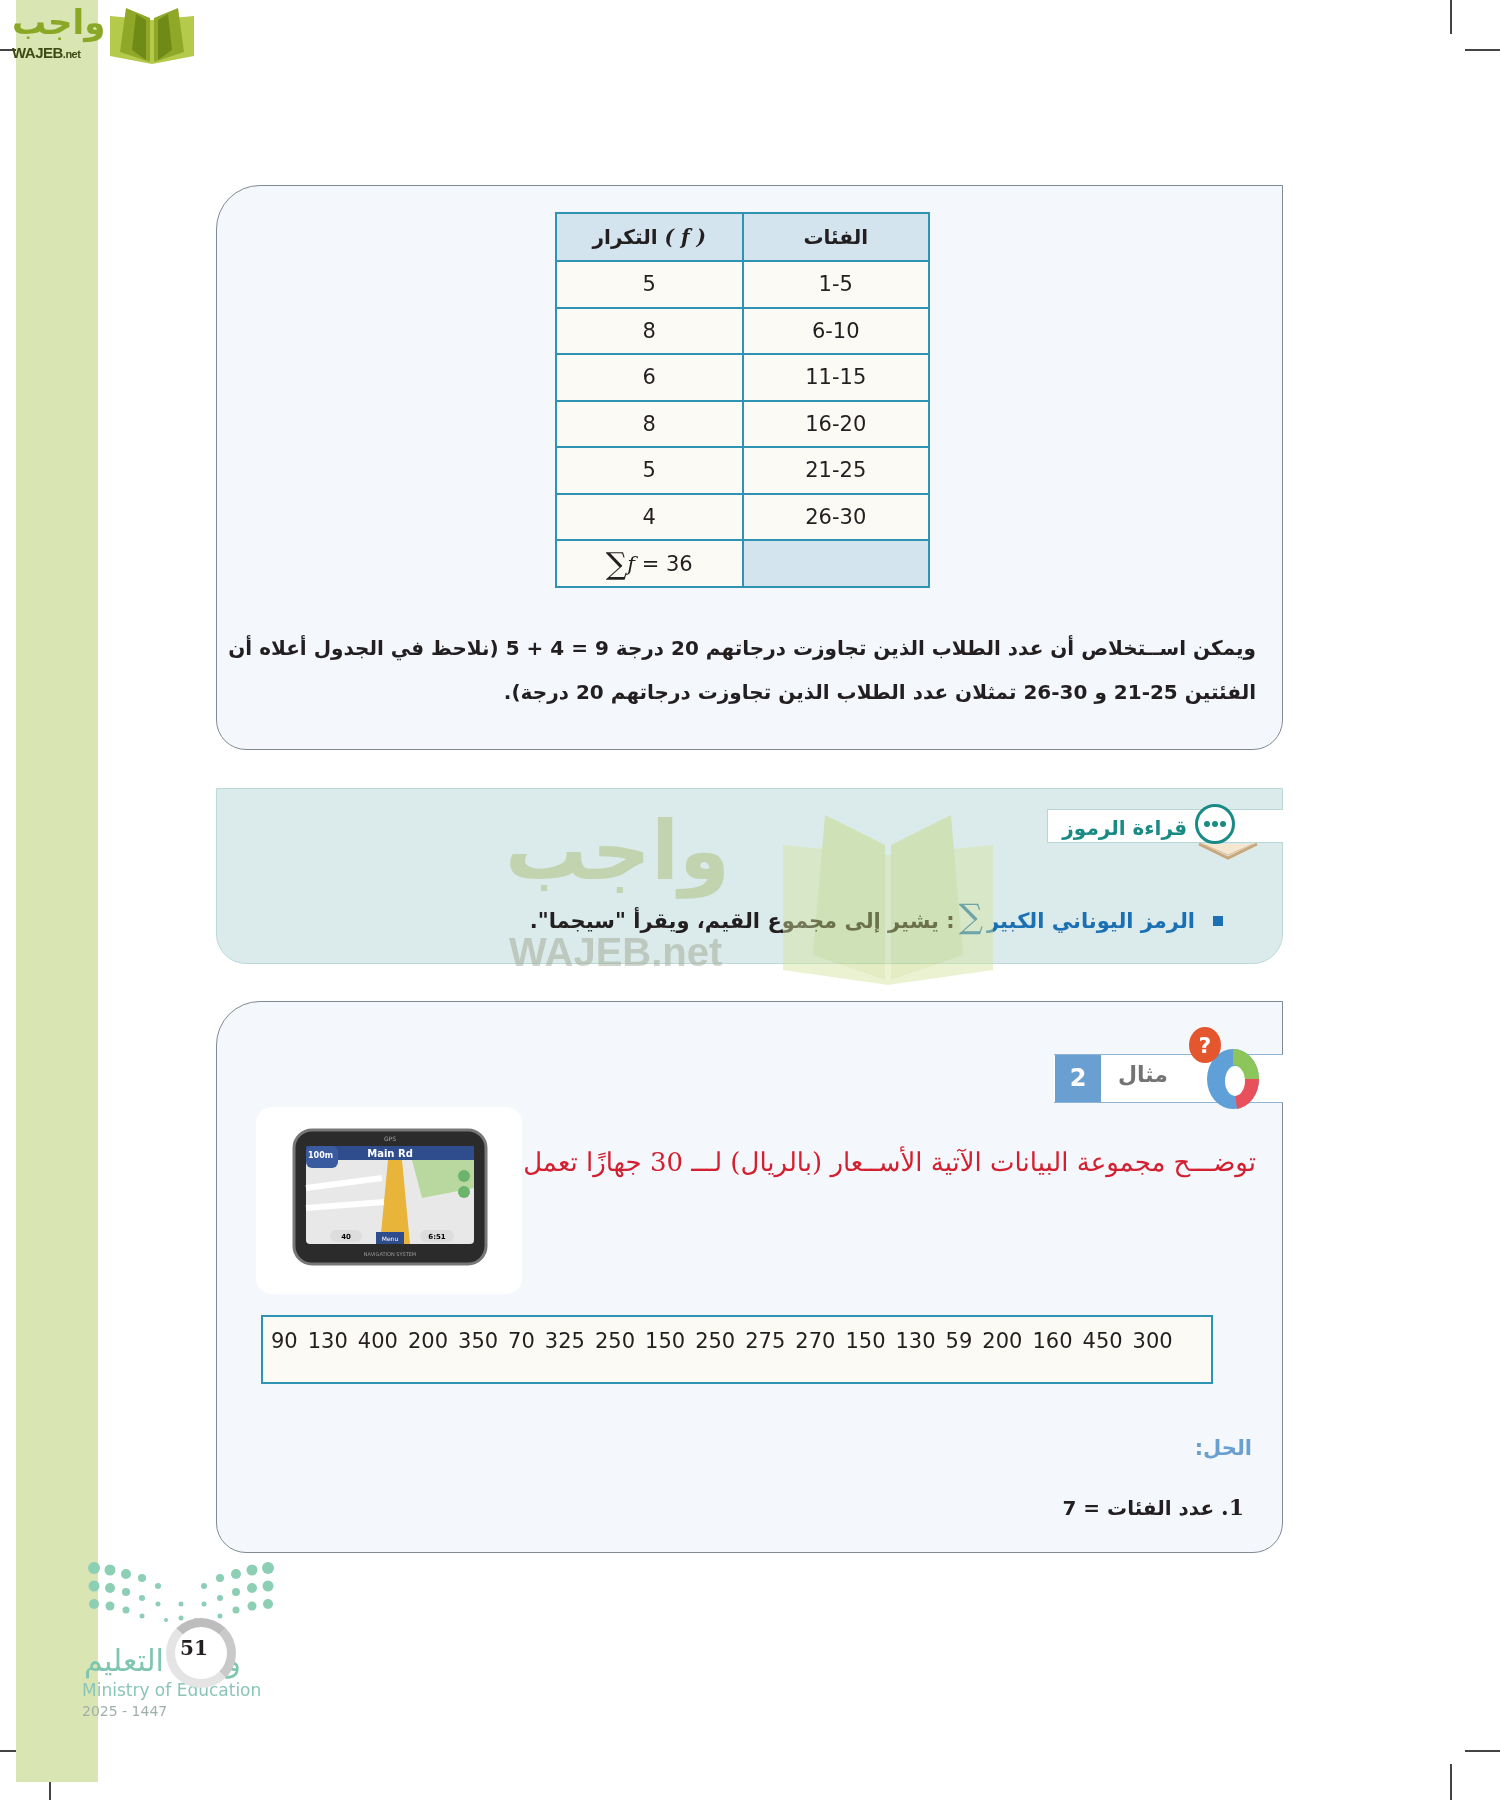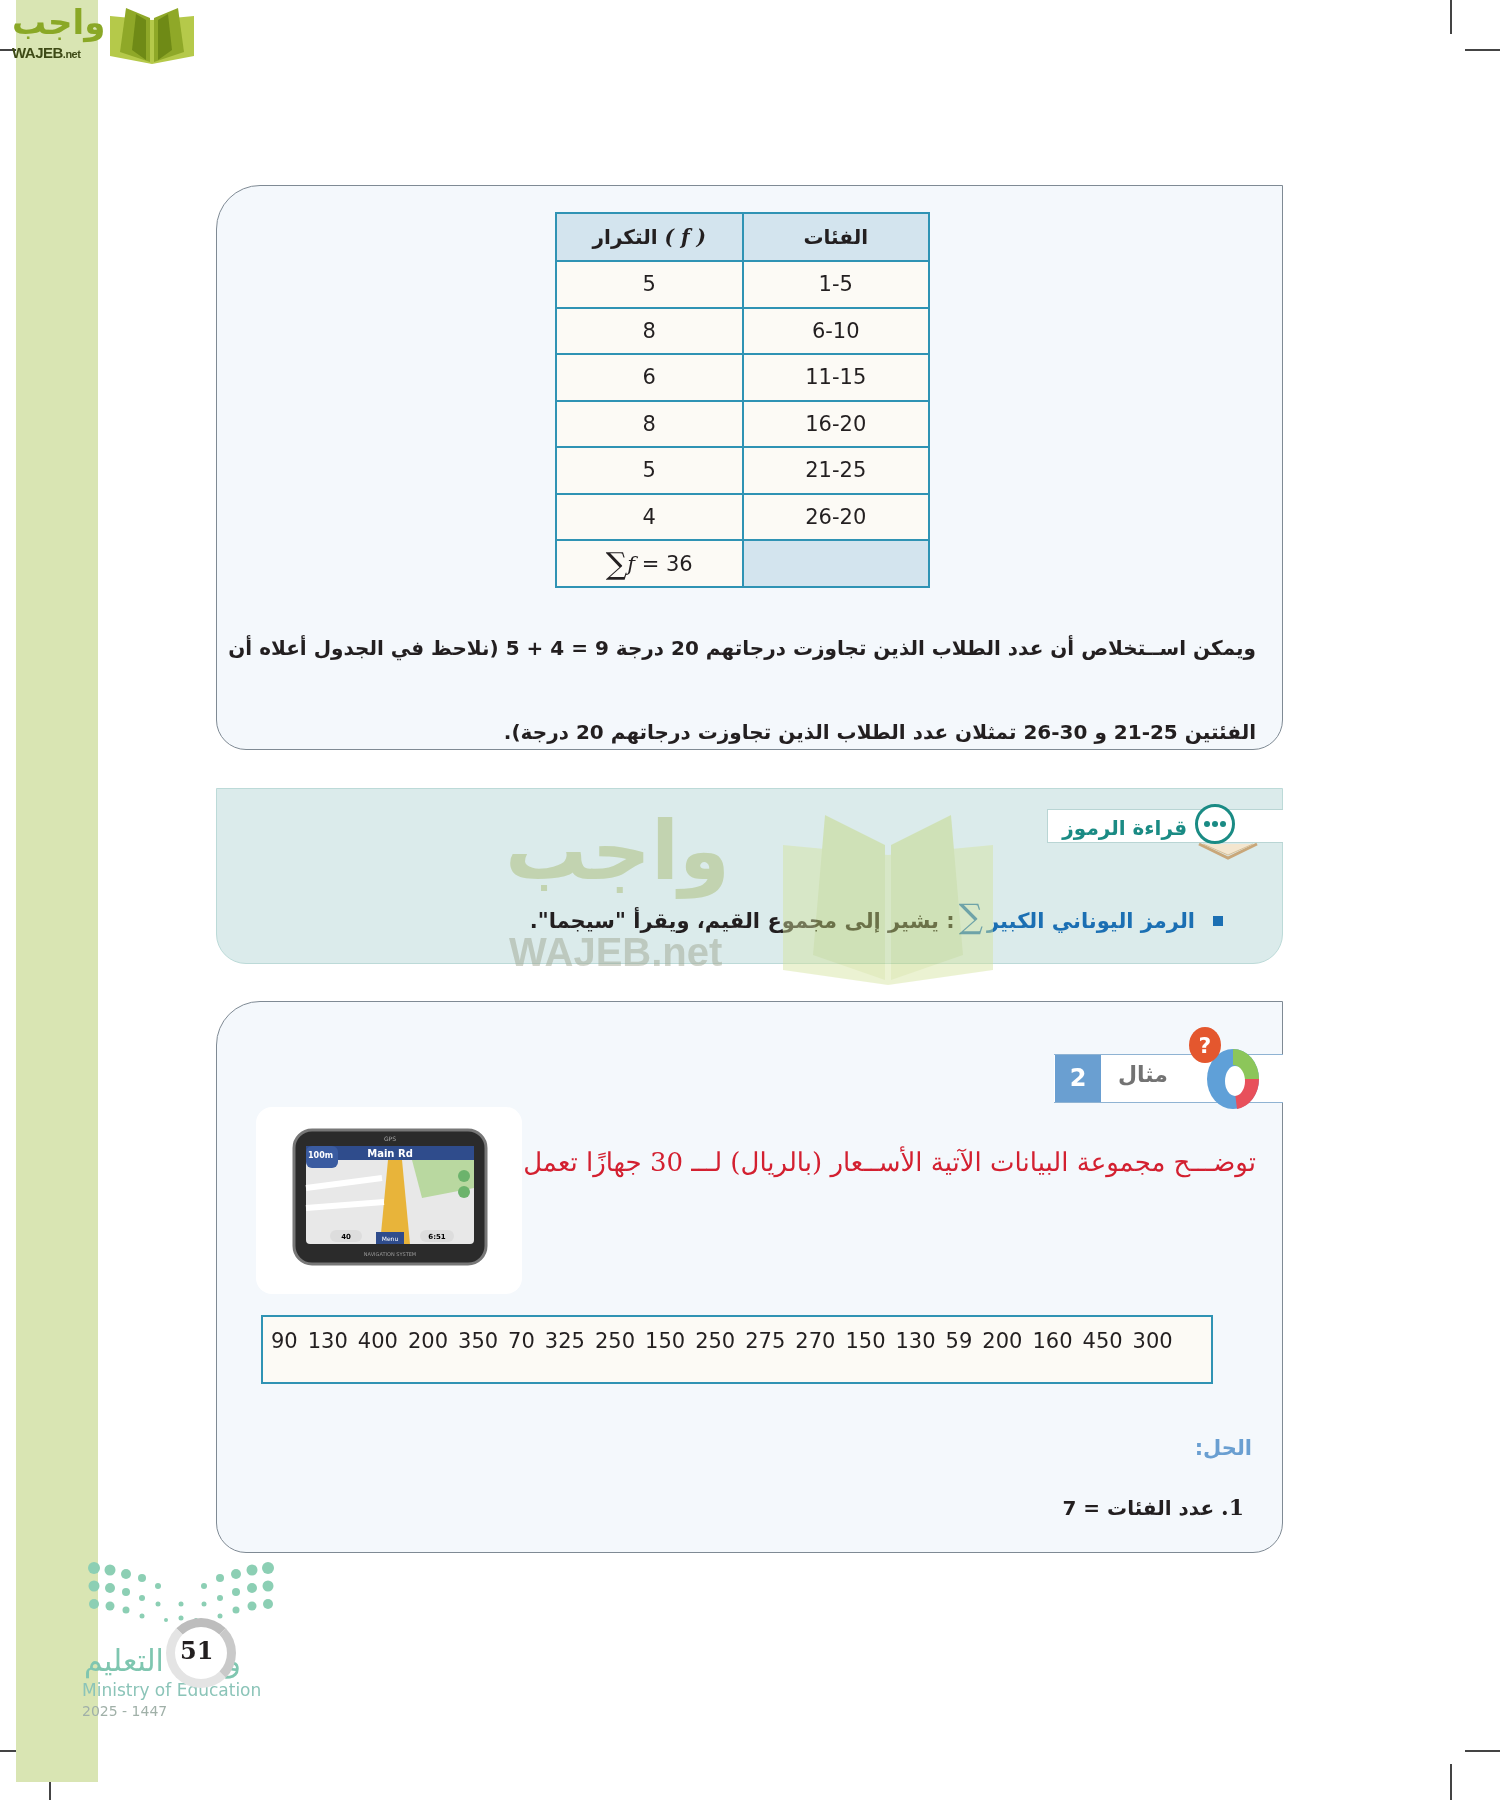--- a/index.html
+++ b/index.html
@@ -59,21 +59,21 @@
   .data-row .v { margin-right: 10px; }
 
   .sol-label { position: absolute; right: 248px; top: 1436px; direction: rtl; font-size: 21px; font-weight: bold; color: #6a9fd1; }
   .step1 { position: absolute; right: 256px; top: 1494px; direction: rtl; font-size: 20px; font-weight: bold; white-space: nowrap; }
 
   .moe { position: absolute; left: 80px; top: 1560px; width: 200px; height: 170px; }
   .moe-ar { position: absolute; left: 4px; top: 83px; font-size: 30px; color: #7fc6b0; font-family: "DejaVu Sans", sans-serif; direction: rtl; }
   .moe-en { position: absolute; left: 2px; top: 120px; font-size: 17px; color: #8bc4b8; font-family: "DejaVu Sans", sans-serif; }
   .moe-yr { position: absolute; left: 2px; top: 143px; font-size: 14px; color: #a0b0a8; font-family: "DejaVu Sans", sans-serif; }
   .page-ring { position: absolute; left: 166px; top: 1618px; width: 70px; height: 70px; border-radius: 50%; border: 9px solid #e4e4e4; border-top-color: #bdbdbd; border-right-color: #c9c9c9; background: #fff; }
-  .page-num { position: absolute; left: 180px; top: 1636px; font-family: "DejaVu Serif", serif; font-size: 24px; font-weight: bold; color: #231f20; }
+  .page-num { position: absolute; left: 180px; top: 1636px; font-family: "DejaVu Serif", serif; font-size: 20px; font-weight: bold; color: #231f20; }
 </style>
 </head>
 <body>
 
 <div class="crop" style="left:50px;top:0;width:1.5px;height:36px;"></div>
 <div class="crop" style="left:0;top:49px;width:36px;height:1.5px;"></div>
 <div class="crop" style="left:1450px;top:0;width:1.5px;height:34px;"></div>
 <div class="crop" style="left:1465px;top:49px;width:35px;height:1.5px;"></div>
 <div class="crop" style="left:0;top:1750px;width:36px;height:1.5px;"></div>
 <div class="crop" style="left:49px;top:1764px;width:1.5px;height:36px;"></div>
@@ -121,33 +121,33 @@
   <tr>
     <td>8</td>
     <td>16-20</td>
   </tr>
   <tr>
     <td>5</td>
     <td>21-25</td>
   </tr>
   <tr>
     <td>4</td>
-    <td>26-20</td>
+    <td>26-30</td>
   </tr>
   <tr>
     <td>
       <span class="sigma">∑</span><span class="ital">f</span><span> = 36</span>
     </td>
     <td class="blank"></td>
   </tr>
 </tbody>
   </table>
 
 <div class="para" style="top:636px;">ويمكن اســتخلاص أن عدد الطلاب الذين تجاوزت درجاتهم 20 درجة 9 = 4 + 5 (نلاحظ في الجدول أعلاه أن</div>
-<div class="para" style="top:720px;margin-left:46px;">الفئتين 25-21 و 30-26 تمثلان عدد الطلاب الذين تجاوزت درجاتهم 20 درجة).</div>
+<div class="para" style="top:680px;margin-left:46px;">الفئتين 25-21 و 30-26 تمثلان عدد الطلاب الذين تجاوزت درجاتهم 20 درجة).</div>
 
 <div class="card card2"></div>
 <div class="sym-title">
   <span>قراءة الرموز</span>
 </div>
 <div class="chat-icon">
   <i style="left:6px;"></i>
     <i style="left:14px;"></i>
     <i style="left:22px;"></i>
 </div>

